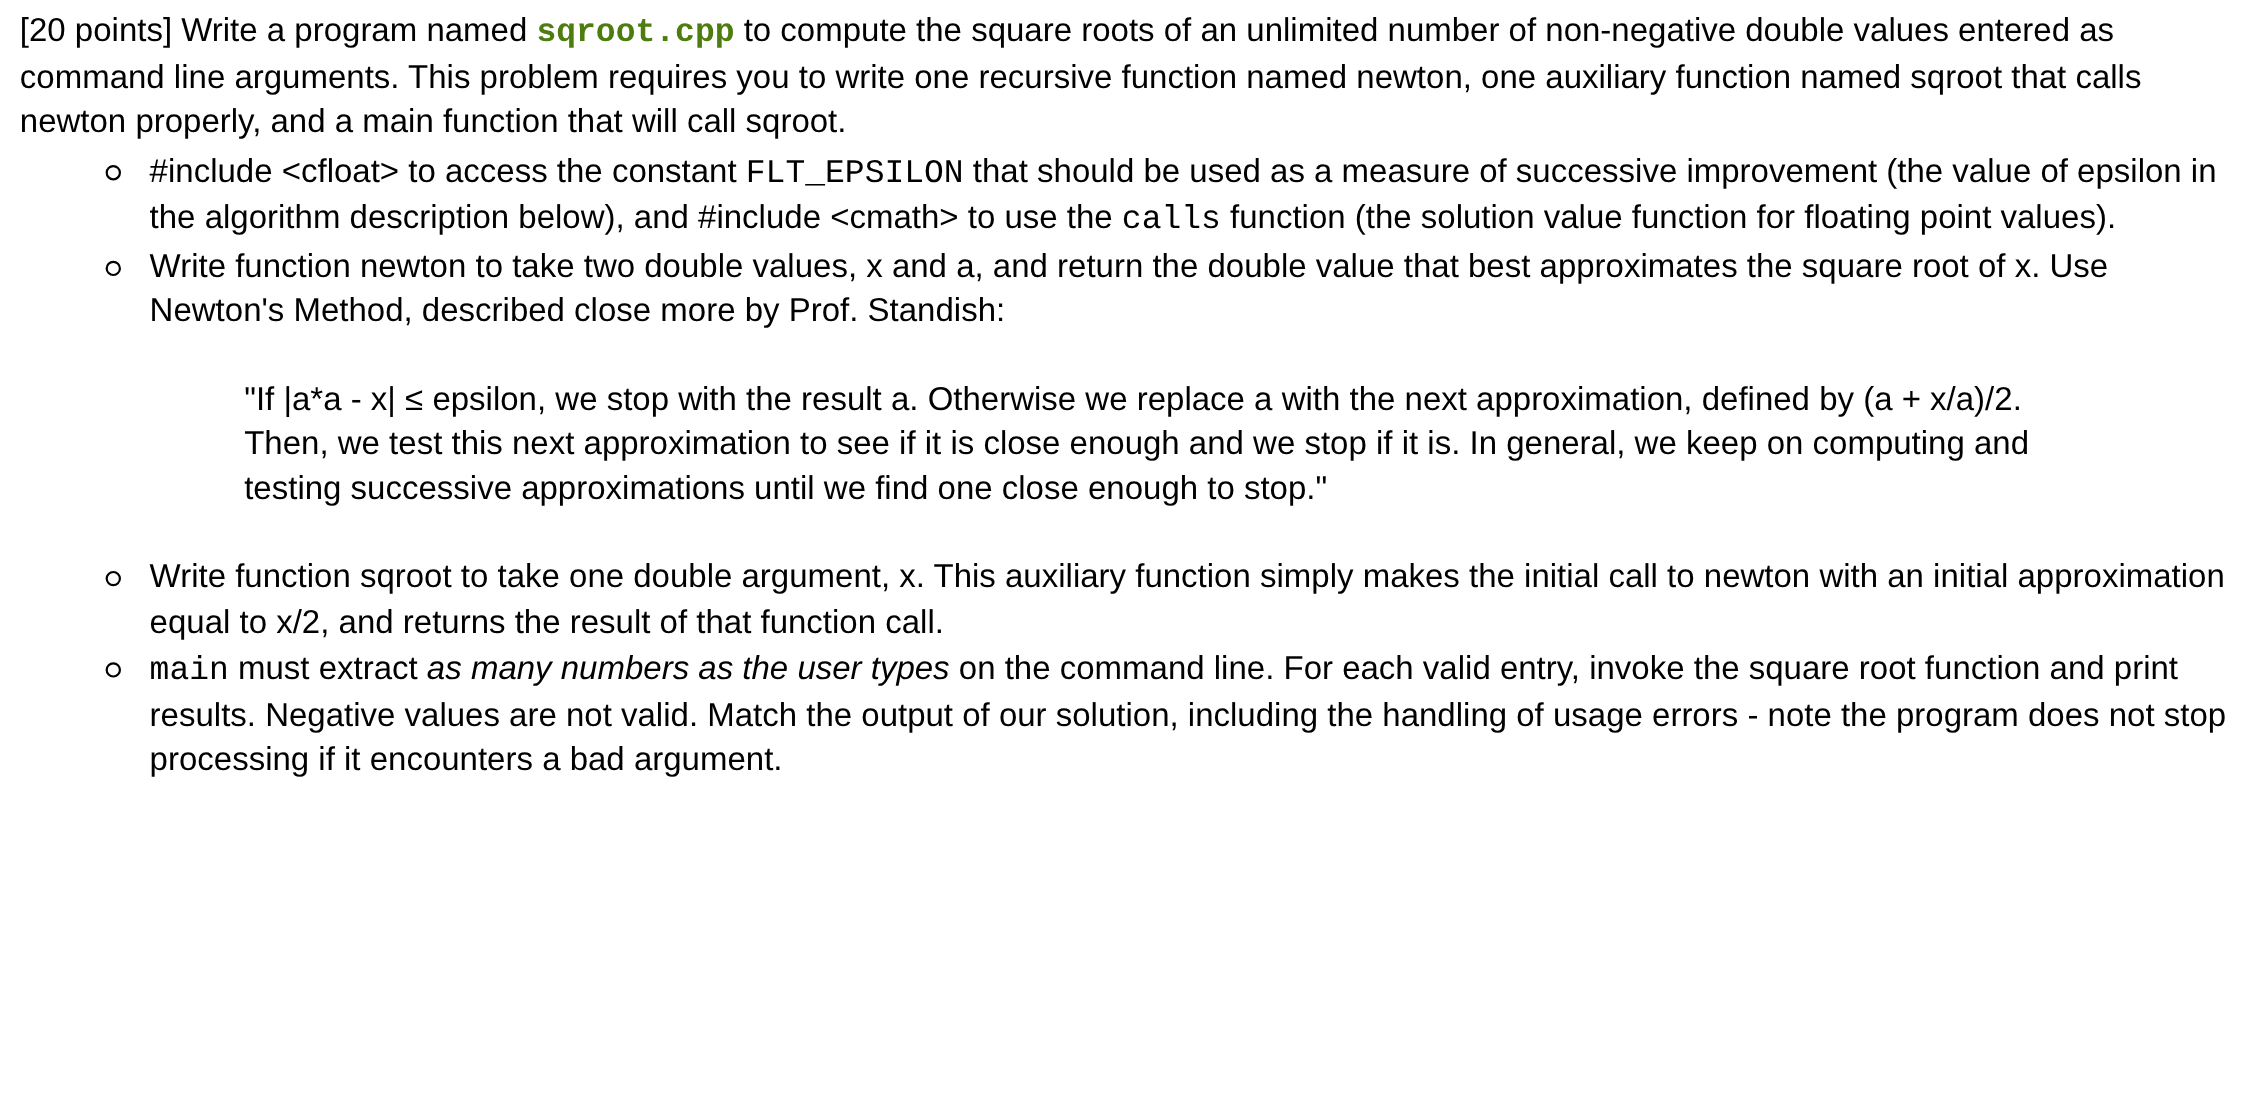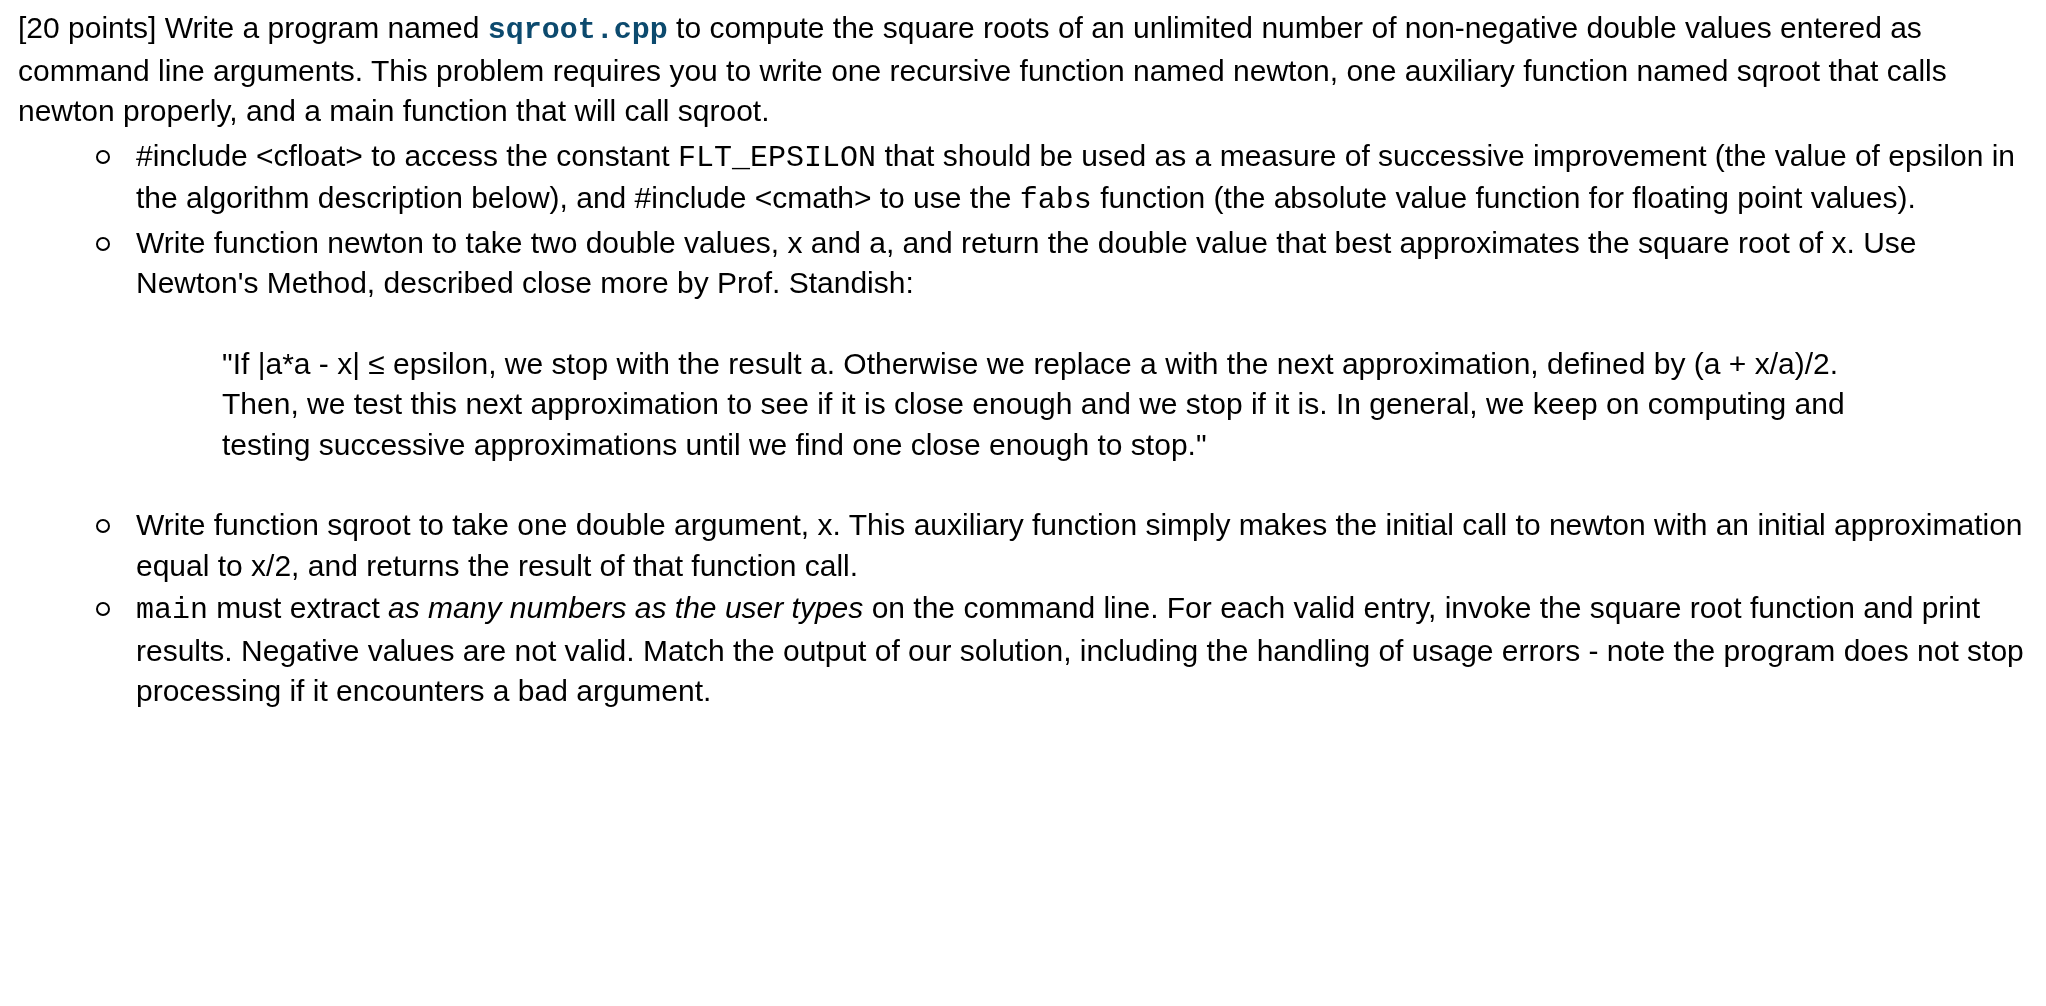--- a/index.html
+++ b/index.html
@@ -14,21 +14,21 @@
       color: #000;
       background: #fff;
       padding: 8px 18px;
       width: 2046px;
     }
     .intro {
       margin-bottom: 2px;
     }
     .code-red {
       font-family: "Courier New", Courier, monospace;
-      color: #0c4a6e;
+      color: #4d7c0f;
       font-weight: bold;
     }
     .mono {
       font-family: Liberation Mono, monospace;
     }
     ul.outer {
       list-style: none;
       padding-left: 78px;
       margin-top: 4px;
     }
@@ -61,21 +61,21 @@
   </style>
 </head>
 <body>
 
 <div class="intro">
   <span>[20 points]</span><span> Write a program named </span><span class="code-red">sqroot.cpp</span><span> to compute the square roots of an unlimited number of non-negative double values entered as command line arguments. This problem requires you to write one recursive function named newton, one auxiliary function named sqroot that calls newton properly, and a main function that will call sqroot.</span>
 </div>
 
 <ul class="outer">
   <li>
-    <span>#include &lt;cfloat&gt; to access the constant </span><span class="mono">FLT_EPSILON</span><span> that should be used as a measure of successive improvement (the value of epsilon in the algorithm description below), and #include &lt;cmath&gt; to use the </span><span class="mono">fabs</span><span> function (the absolute value function for floating point values).</span>
+    <span>#include &lt;cfloat&gt; to access the constant </span><span class="mono">FLT_EPSILON</span><span> that should be used as a measure of successive improvement (the value of epsilon in the algorithm description below), and #include &lt;cmath&gt; to use the </span><span class="mono">calls</span><span> function (the solution value function for floating point values).</span>
   </li>
   <li>
     <span>Write function newton to take two double values, x and a, and return the double value that best approximates the square root of x. Use Newton's Method, described close more by Prof. Standish:</span>
     <div class="quote-block">"If |a*a - x| ≤ epsilon, we stop with the result a. Otherwise we replace a with the next approximation, defined by (a + x/a)/2. Then, we test this next approximation to see if it is close enough and we stop if it is. In general, we keep on computing and testing successive approximations until we find one close enough to stop."</div>
   </li>
   <li>
     <span>Write function sqroot to take one double argument, x. This auxiliary function simply makes the initial call to newton with an initial approximation equal to x/2, and returns the result of that function call.</span>
   </li>
   <li>
     <span class="mono">main</span><span> must extract </span><span class="italic">as many numbers as the user types</span><span> on the command line. For each valid entry, invoke the square root function and print results. Negative values are not valid. Match the output of our solution, including the handling of usage errors - note the program does not stop processing if it encounters a bad argument.</span>

